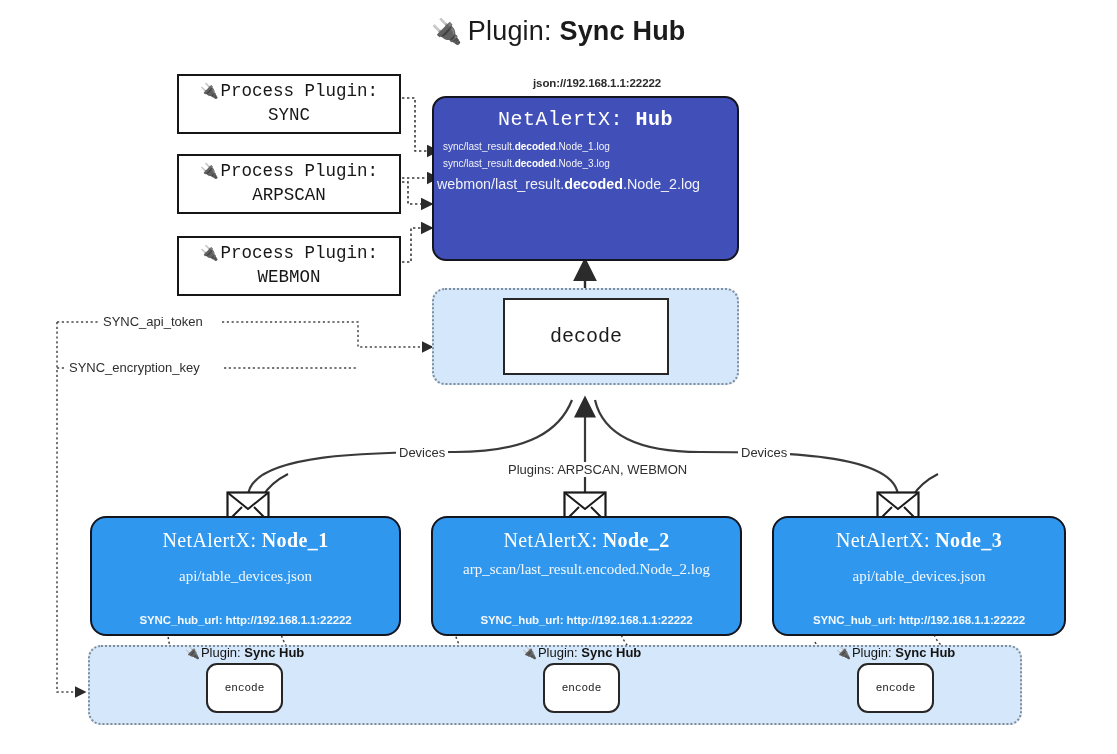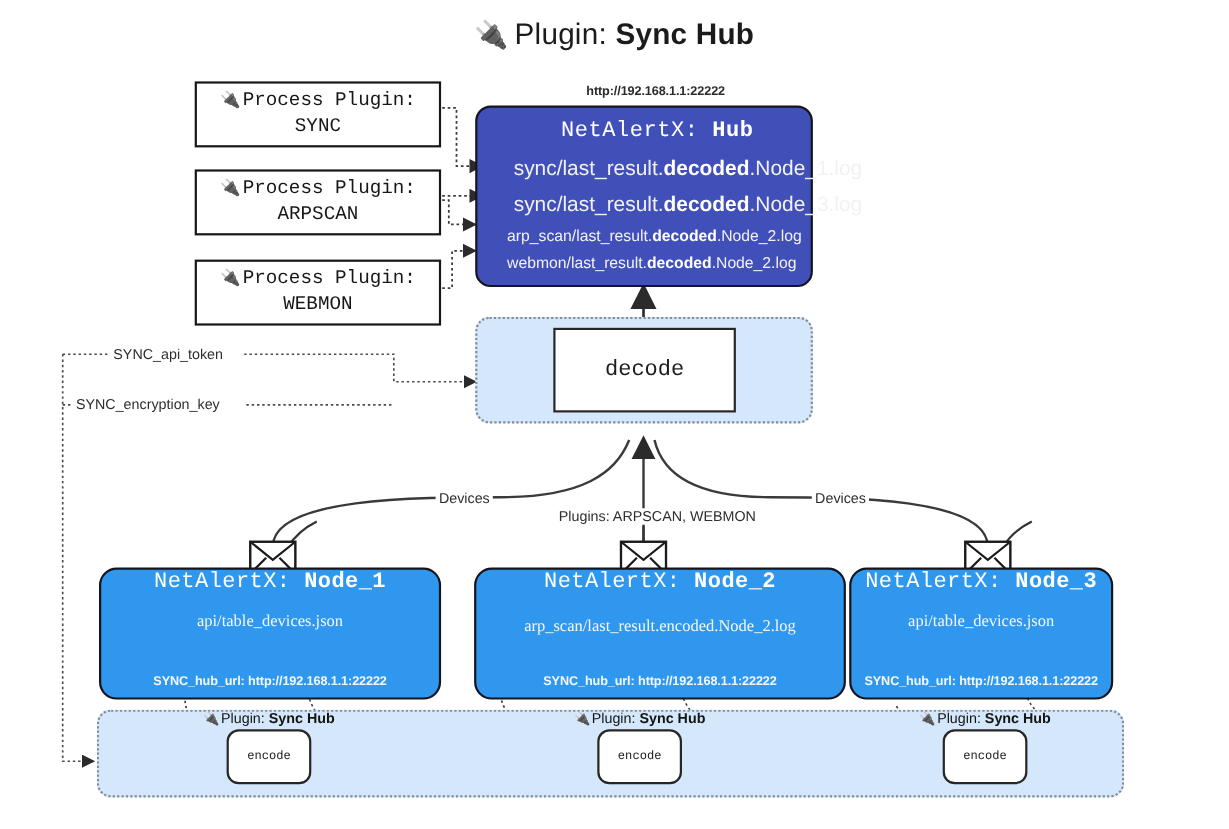--- a/index.html
+++ b/index.html
@@ -38,21 +38,21 @@
     position:absolute;background:#4050b8;border:2.5px solid #15151f;border-radius:14px;
     box-sizing:border-box;color:#ffffff;
   }
   .hub-title{
     text-align:center;margin-top:10px;font-family:"Liberation Mono","DejaVu Sans Mono",monospace;
     font-size:20px;letter-spacing:.5px;
   }
   .hub-title .b{font-weight:bold;}
   .hub-lines{margin-top:7px;}
   .hub-line{
-    font-size:19px;white-space:nowrap;line-height:1.72;padding-left:9px;
+    font-size:10px;white-space:nowrap;line-height:1.72;padding-left:9px;
     color:#f2f2f6;
   }
   .hub-line b{font-weight:bold;color:#ffffff;}
   .hub-line.wide{padding-left:3px;font-size:14.3px;}
 
   
   .lb-box{
     position:absolute;background:#d5e7fa;border:2px dotted #7f8c99;border-radius:13px;
     box-sizing:border-box;
   }
@@ -64,21 +64,21 @@
   }
   .white-box.decode{font-size:20px;}
   .white-box.encode{font-size:11px;border-radius:11px;}
 
   
   .node-box{
     position:absolute;background:#2f97ee;border:2.5px solid #15151f;border-radius:16px;
     box-sizing:border-box;color:#ffffff;
   }
   .node-title{
-    text-align:center;font-family:Liberation Mono, monospace;
+    text-align:center;margin-top:11px;font-family:Liberation Serif, serif;
     font-size:20px;letter-spacing:.4px;
   }
   .node-title .b{font-weight:bold;}
   .node-line{
     text-align:center;font-size:15px;color:#f4f8fd;white-space:nowrap;line-height:1.55;font-family:Liberation Serif, serif;
   }
   .node-foot{
     position:absolute;left:0;width:100%;text-align:center;bottom:8px;
     font-size:11.5px;color:#f4f8fd;white-space:nowrap;font-weight:bold;letter-spacing:-.1px;
   }
@@ -162,38 +162,35 @@
     <div class="l2">ARPSCAN</div>
   </div>
 
   <div class="proc-box" style="left:177px;top:236px;width:220px;height:56px;">
     <div class="l1">
       <span class="plug">🔌</span><span>Process Plugin:</span>
     </div>
     <div class="l2">WEBMON</div>
   </div>
 
-  <div class="hub-url" style="left:533px;top:77px;">http://192.168.1.1:22222</div>
-
-  <div class="hub-box" style="left:432px;top:96px;width:307px;height:165px;padding-left:24px;">
+  <div class="hub-url" style="left:533px;top:77px;">json://192.168.1.1:22222</div>
+
+  <div class="hub-box" style="left:432px;top:96px;width:307px;height:165px;">
     <div class="hub-title">
       <span>NetAlertX:</span>
       <span class="b">Hub</span>
     </div>
     <div class="hub-lines">
       <div class="hub-line">
         <span>sync/last_result.</span><b>decoded</b><span>.Node_1.log</span>
       </div>
       <div class="hub-line">
         <span>sync/last_result.</span><b>decoded</b><span>.Node_3.log</span>
       </div>
       <div class="hub-line wide">
-        <span>arp_scan/last_result.</span><b>decoded</b><span>.Node_2.log</span>
-      </div>
-      <div class="hub-line wide">
         <span>webmon/last_result.</span><b>decoded</b><span>.Node_2.log</span>
       </div>
     </div>
   </div>
 
   <div class="lb-box" style="left:432px;top:288px;width:307px;height:97px;"></div>
   <div class="white-box decode" style="left:503px;top:298px;width:166px;height:77px;">
     <span>decode</span>
   </div>
 
@@ -222,30 +219,30 @@
 
   <div class="node-box" style="left:90px;top:516px;width:311px;height:120px;">
     <div class="node-title">
       <span>NetAlertX:</span>
       <span class="b">Node_1</span>
     </div>
     <div class="node-line" style="margin-top:13px;">api/table_devices.json</div>
     <div class="node-foot">SYNC_hub_url: http://192.168.1.1:22222</div>
   </div>
 
-  <div class="node-box" style="left:431px;top:516px;width:338px;height:120px;">
+  <div class="node-box" style="left:431px;top:516px;width:311px;height:120px;">
     <div class="node-title">
       <span>NetAlertX:</span>
       <span class="b">Node_2</span>
     </div>
-    <div class="node-line" style="margin-top:18px;">arp_scan/last_result.encoded.Node_2.log</div>
+    <div class="node-line" style="margin-top:6px;">arp_scan/last_result.encoded.Node_2.log</div>
     <div class="node-foot">SYNC_hub_url: http://192.168.1.1:22222</div>
   </div>
 
-  <div class="node-box" style="left:772px;top:516px;width:240px;height:120px;">
+  <div class="node-box" style="left:772px;top:516px;width:294px;height:120px;">
     <div class="node-title">
       <span>NetAlertX:</span>
       <span class="b">Node_3</span>
     </div>
     <div class="node-line" style="margin-top:13px;">api/table_devices.json</div>
     <div class="node-foot">SYNC_hub_url: http://192.168.1.1:22222</div>
   </div>
 
   <div class="lb-box" style="left:88px;top:645px;width:934px;height:80px;"></div>
 

